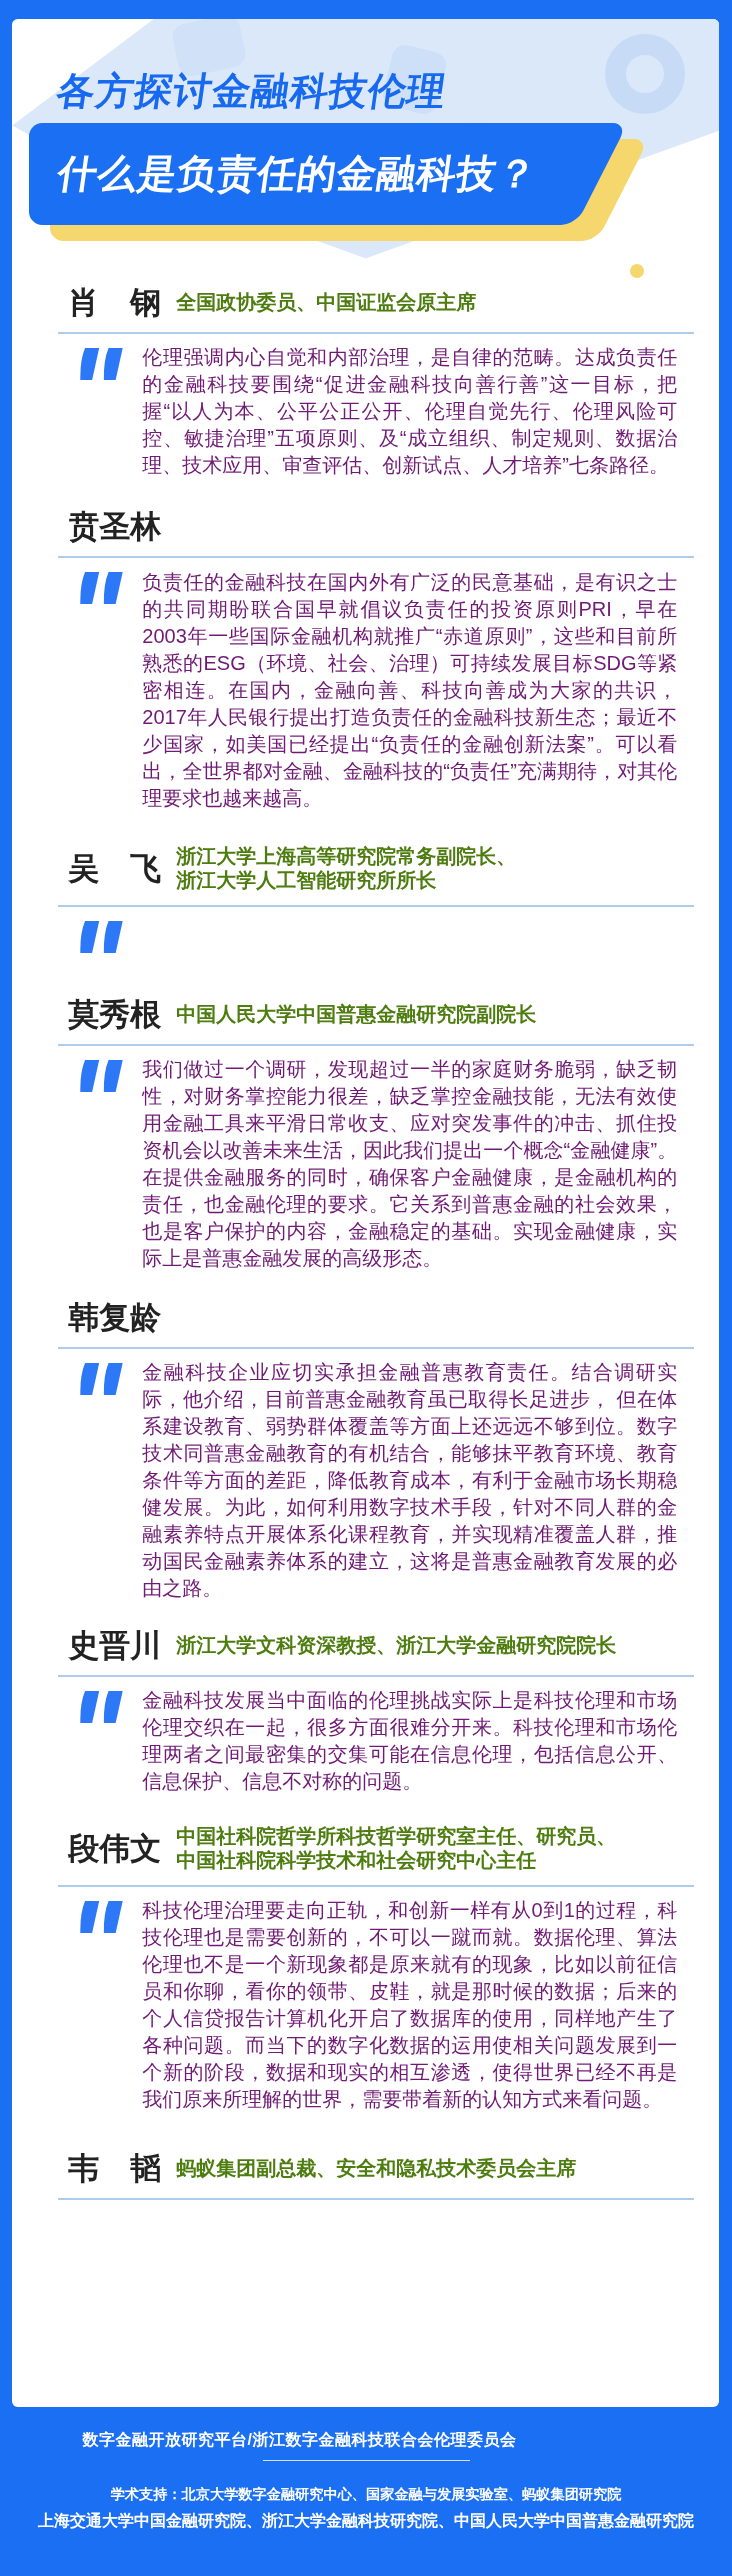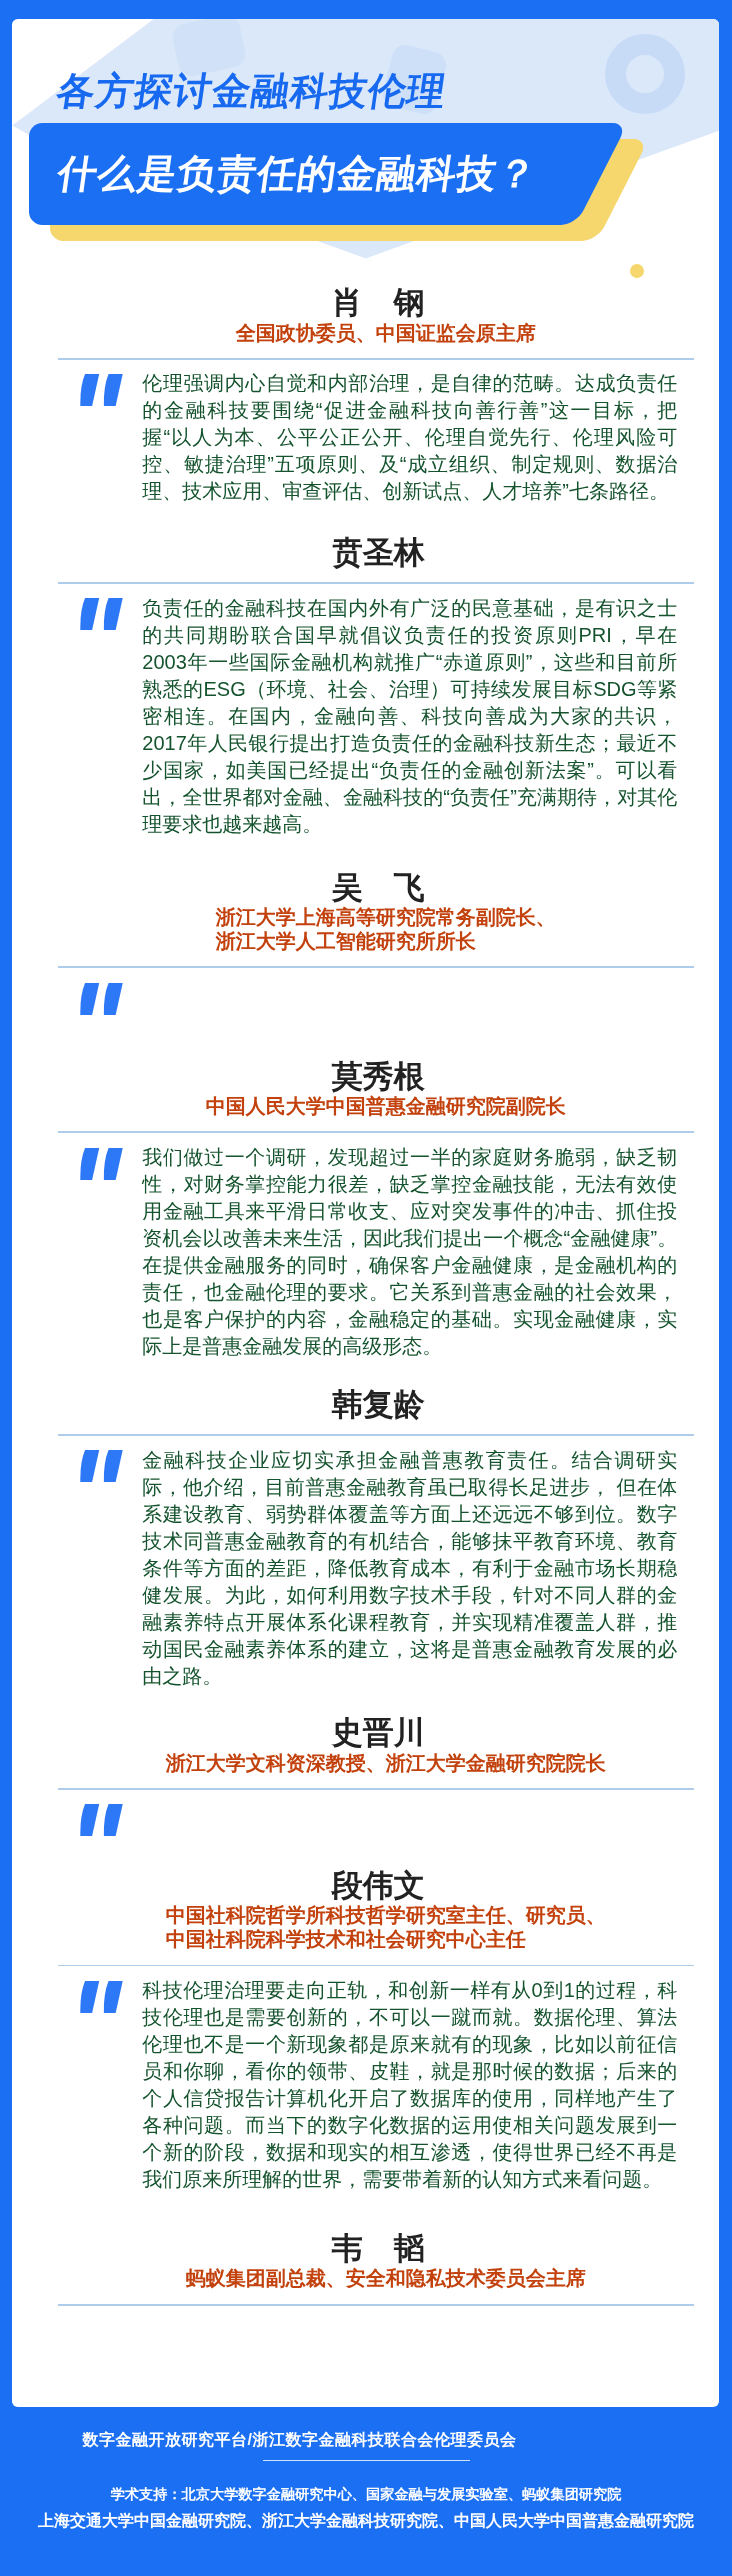--- a/index.html
+++ b/index.html
@@ -40,35 +40,35 @@
   .banner-yellow { left:21px; top:16px; background:#f6d76e; z-index:1; }
   .banner-blue   { background:#1b6ff2; z-index:2; }
   .banner-title {
     position:absolute; z-index:3; left:29px; top:0; height:102px; display:flex; align-items:center;
     font-size:39px; font-weight:800; color:#ffffff; transform:skewX(-8deg);
     letter-spacing:0.9px; white-space:nowrap;
   }
   
   .content { position:relative; }
   .expert-head {
-    display:flex; align-items:center; padding-left:56px; padding-right:16px;flex-direction:column;
+    display:flex; align-items:center; padding-left:56px; padding-right:16px;
   }
   .expert-name {
     min-width:108px; font-size:31px; font-weight:800; color:#222222;
     letter-spacing:0; line-height:1.15; white-space:nowrap;
   }
   .expert-title {
-    font-size:20px; font-weight:700; color:#c2410c; line-height:24px;
+    font-size:20px; font-weight:700; color:#4d7c0f; line-height:24px;
     white-space:pre-line; padding-bottom:1.9px;
   }
   .divider { height:1.9px; background:#aecdeb; margin:11.4px 25.6px 0 46px; }
   .quote { display:flex; margin-top:10.4px; padding-left:68px; }
   .qicon { width:62px; flex:none; padding-top:3.8px; }
   .qtext {
-    width:535px; font-size:20px; line-height:27px; color:#14532d;
+    width:535px; font-size:20px; line-height:27px; color:#701a75;
     text-align:justify;
   }
   .expert-s2 { margin-top:30px; } .expert-s3 { margin-top:32px; }
   .expert-s4 { margin-top:41px; } .expert-s5 { margin-top:27.5px; }
   .expert-s6 { margin-top:25.6px; } .expert-s7 { margin-top:28.5px; }
   .expert-s8 { margin-top:38px; }
   
   .footer { position:absolute; left:0; top:2407px; width:732px; height:169px; color:#ffffff; }
   .footer-org {
     position:absolute; top:23px; width:599px; text-align:center;
@@ -194,20 +194,21 @@
           <div class="expert-title">浙江大学文科资深教授、浙江大学金融研究院院长</div>
         </div>
         <div class="divider"></div>
         <div class="quote">
           <div class="qicon">
             <svg width="44" height="32" viewBox="0 0 46 34" fill="#2d78f6">
                 <path d="M5 0 L20 0 L12.5 34 L0 34 Q-0.5 13 5 0 Z"></path>
                 <path d="M30 0 L45 0 L37.5 34 L25 34 Q24.5 13 30 0 Z"></path>
               </svg>
           </div>
+          <div class="qtext">金融科技发展当中面临的伦理挑战实际上是科技伦理和市场伦理交织在一起，很多方面很难分开来。科技伦理和市场伦理两者之间最密集的交集可能在信息伦理，包括信息公开、信息保护、信息不对称的问题。</div>
         </div>
       </section>
 
       <section class="expert expert-s7">
         <div class="expert-head">
           <div class="expert-name">段伟文</div>
           <div class="expert-title">中国社科院哲学所科技哲学研究室主任、研究员、
 中国社科院科学技术和社会研究中心主任</div>
         </div>
         <div class="divider"></div>

